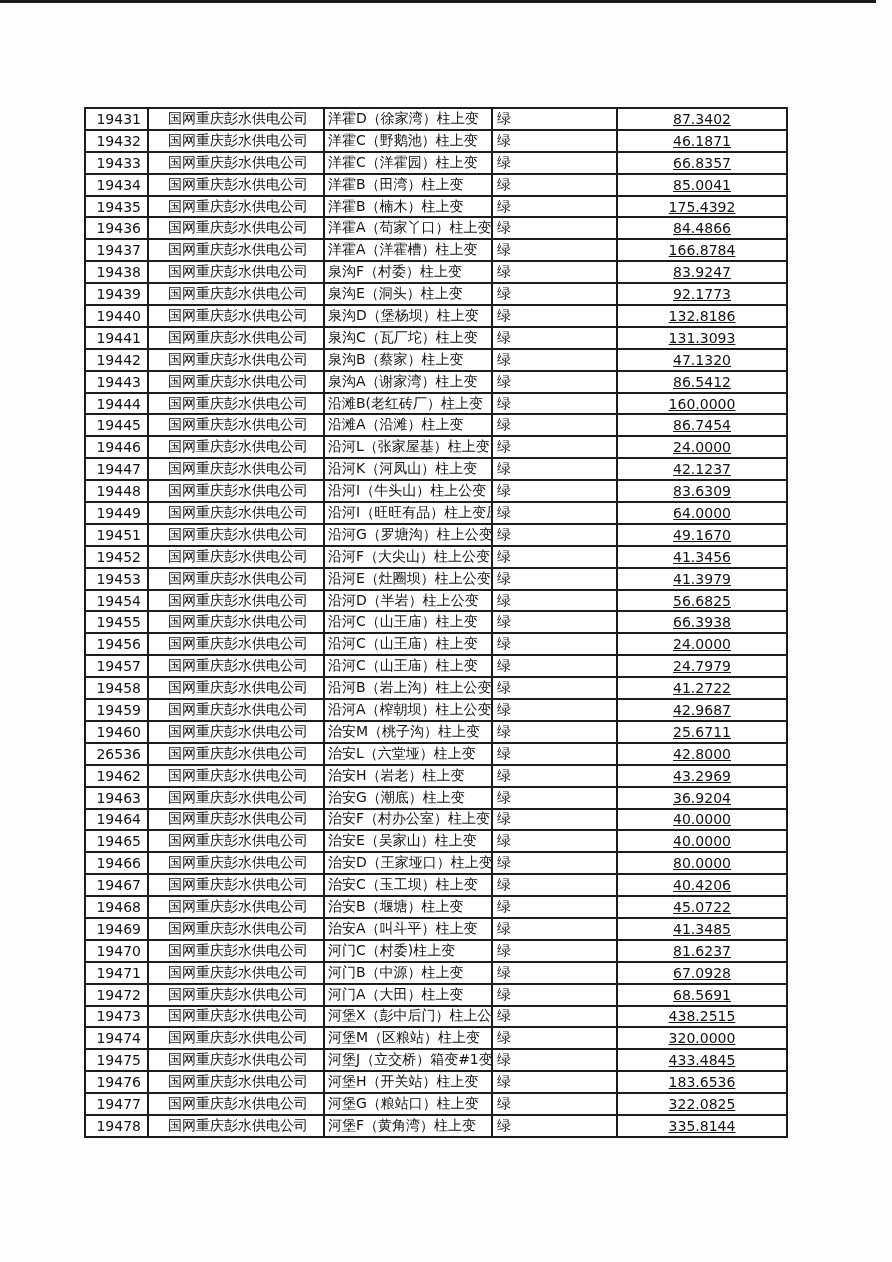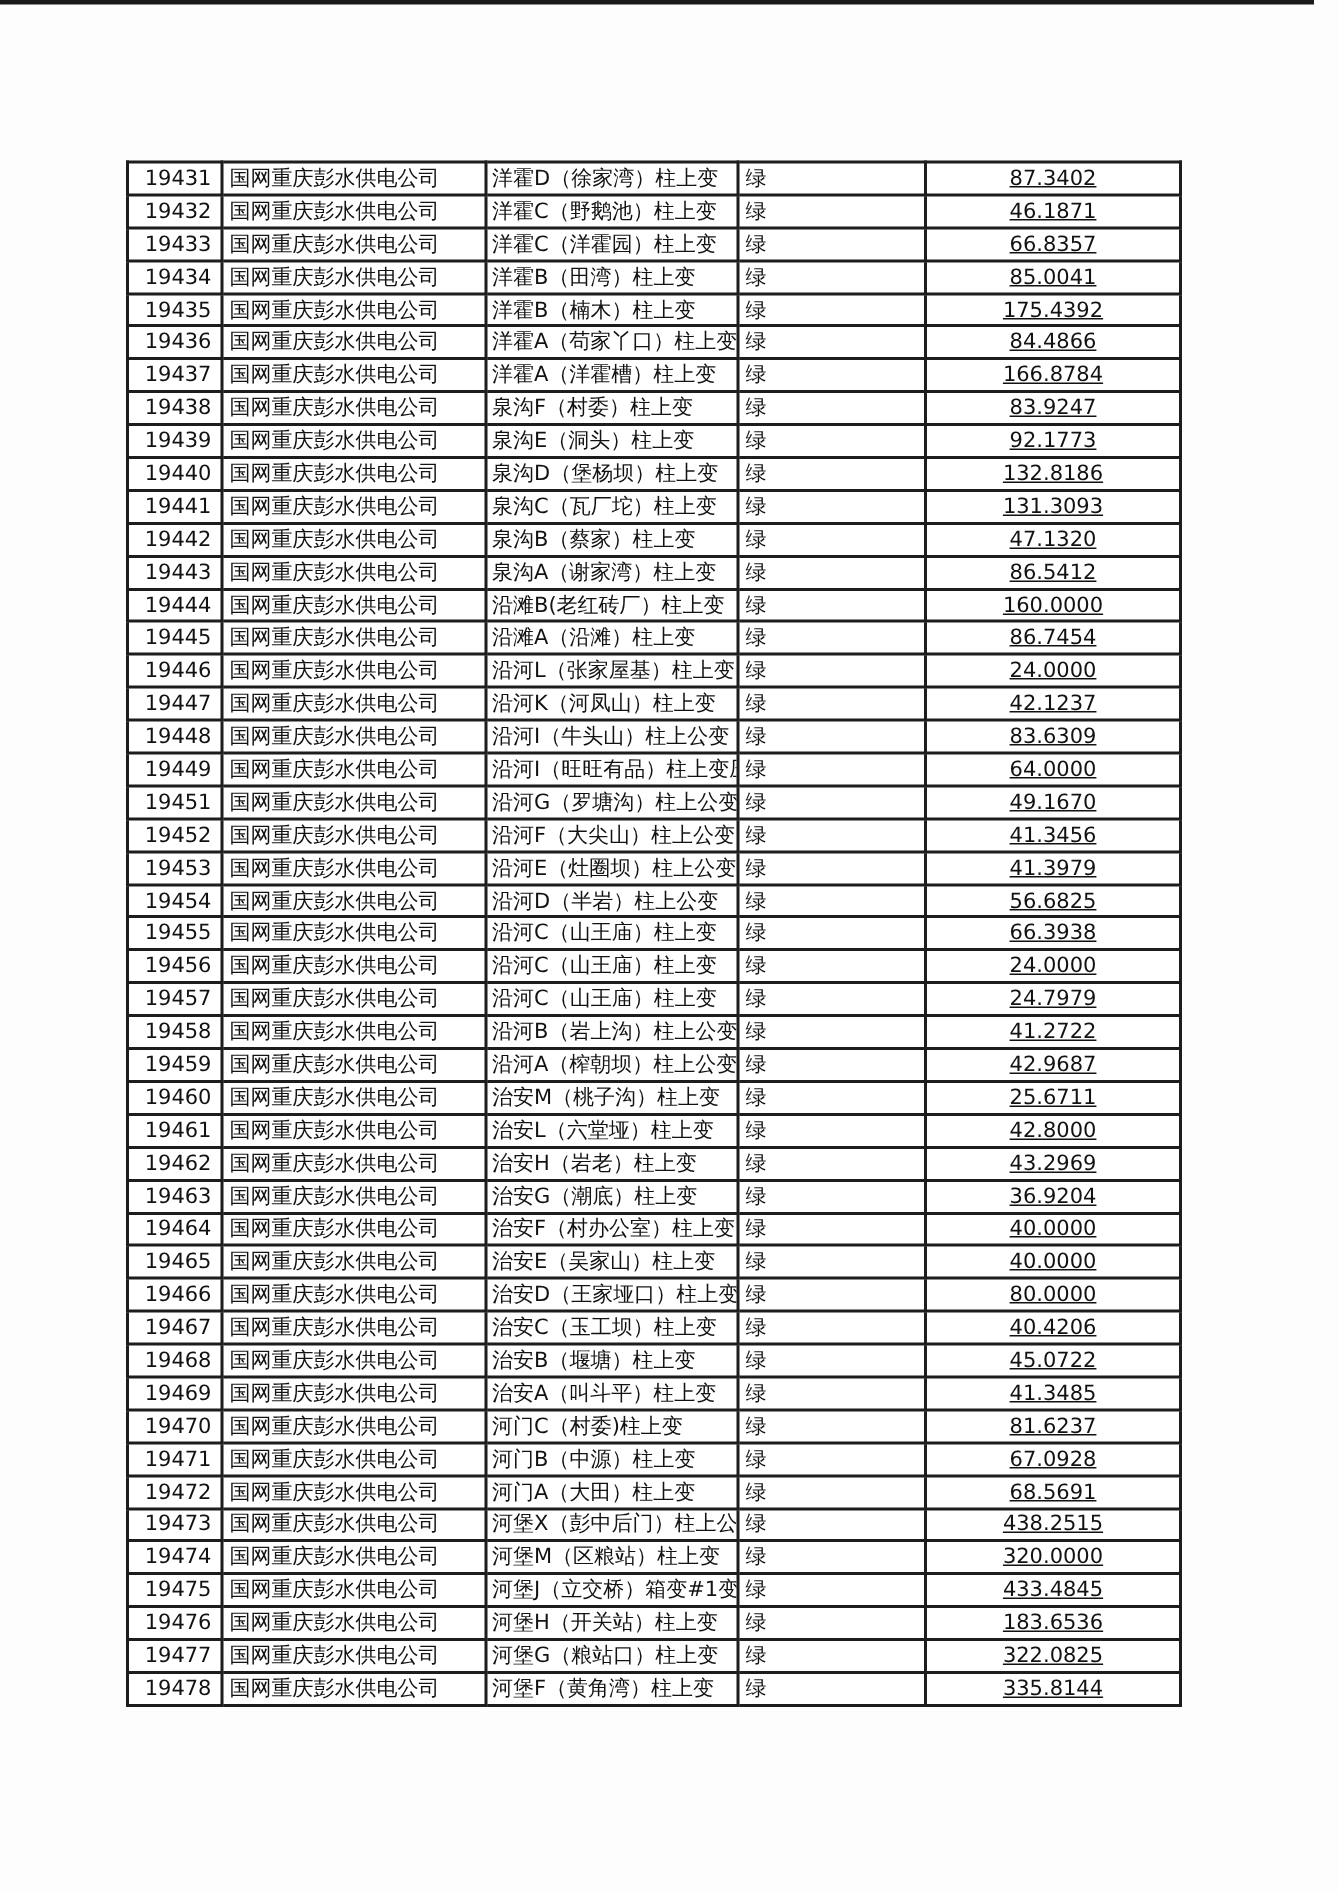--- a/index.html
+++ b/index.html
@@ -35,21 +35,21 @@
   .sheet-table td {
     border: 2px solid #1d1d1d;
     font-size: 14px;
     color: #121212;
     padding: 0;
     white-space: nowrap;
     overflow: hidden;
     vertical-align: middle;
   }
   td.c-id     { text-align: right;  padding-right: 6px; }
-  td.c-company{ text-align: left;   padding-left: 4px; }
+  td.c-company{ text-align: center;   padding-left: 4px; }
   td.c-name   { text-align: left;   padding-left: 3px; margin-left: 36px; }
   td.c-status { text-align: left;   padding-left: 4px; }
   td.c-value  { text-align: center; text-decoration: underline; }
 </style>
 </head>
 <body>
 
 <div class="top-rule"></div>
 
 <table class="sheet-table">
@@ -258,21 +258,21 @@
         <td class="c-value">42.9687</td>
       </tr>
       <tr>
         <td class="c-id">19460</td>
         <td class="c-company">国网重庆彭水供电公司</td>
         <td class="c-name">治安M（桃子沟）柱上变</td>
         <td class="c-status">绿</td>
         <td class="c-value">25.6711</td>
       </tr>
       <tr>
-        <td class="c-id">19461</td>
+        <td class="c-id">26536</td>
         <td class="c-company">国网重庆彭水供电公司</td>
         <td class="c-name">治安L（六堂垭）柱上变</td>
         <td class="c-status">绿</td>
         <td class="c-value">42.8000</td>
       </tr>
       <tr>
         <td class="c-id">19462</td>
         <td class="c-company">国网重庆彭水供电公司</td>
         <td class="c-name">治安H（岩老）柱上变</td>
         <td class="c-status">绿</td>

